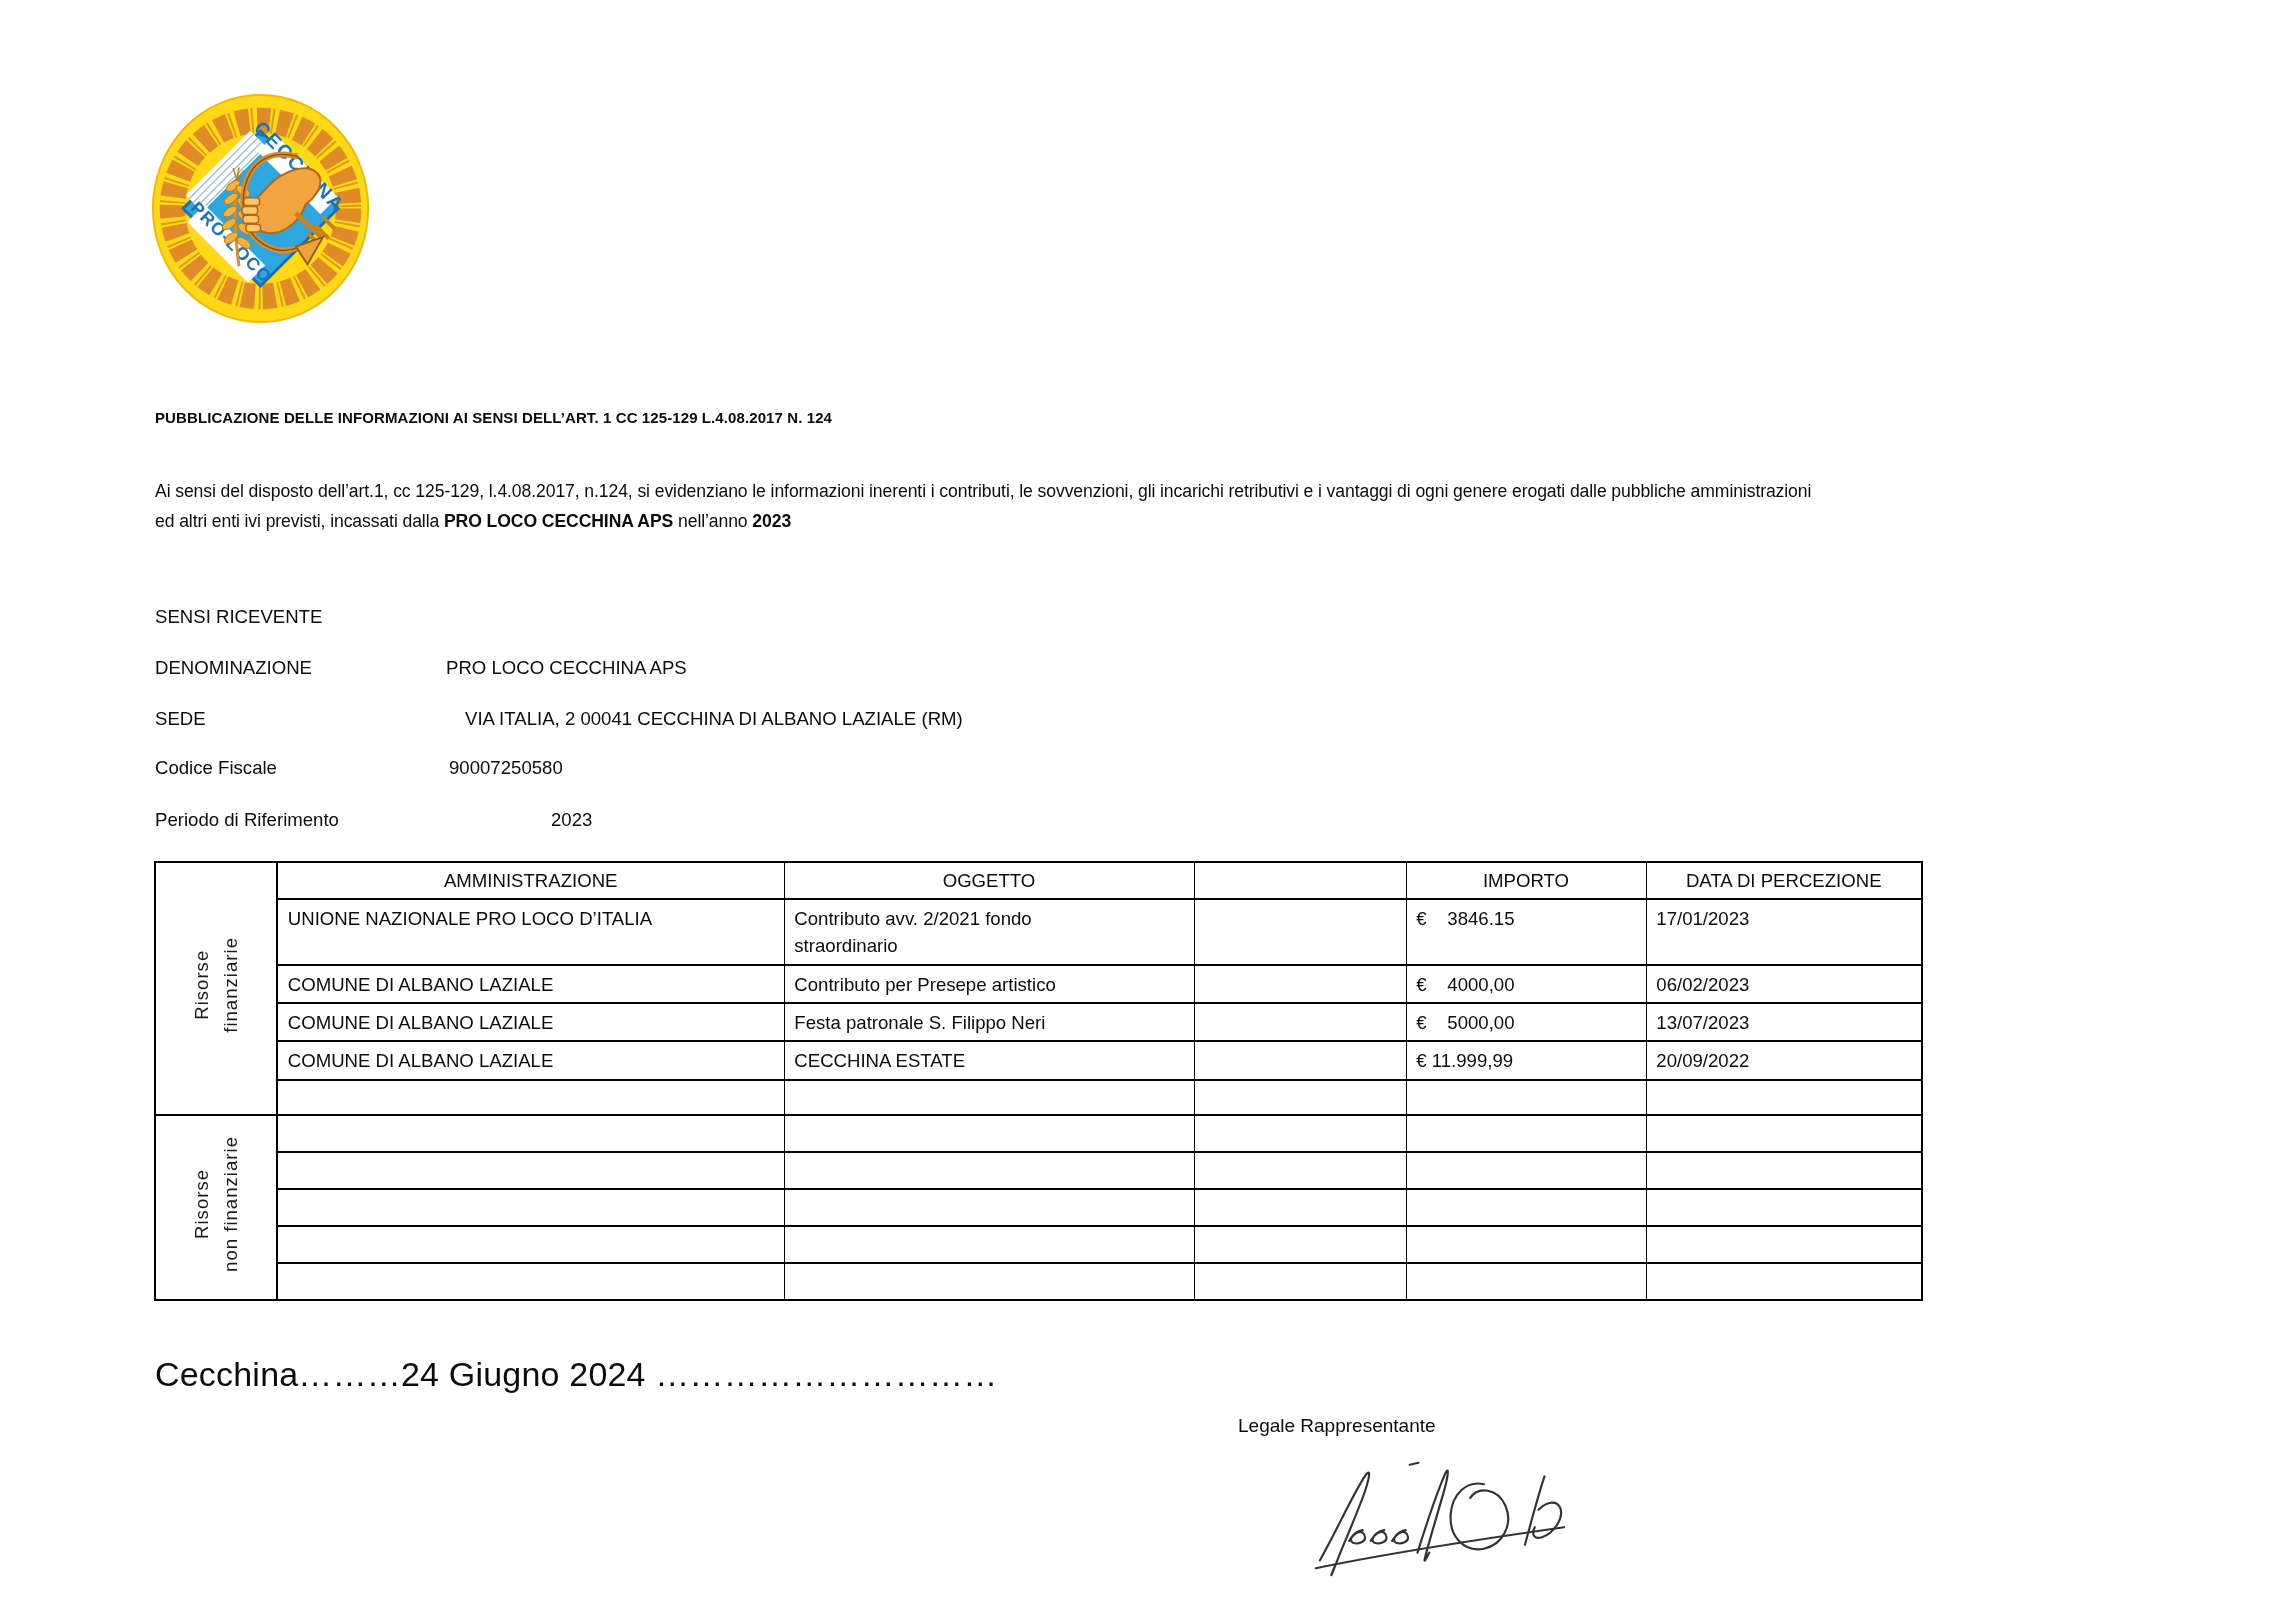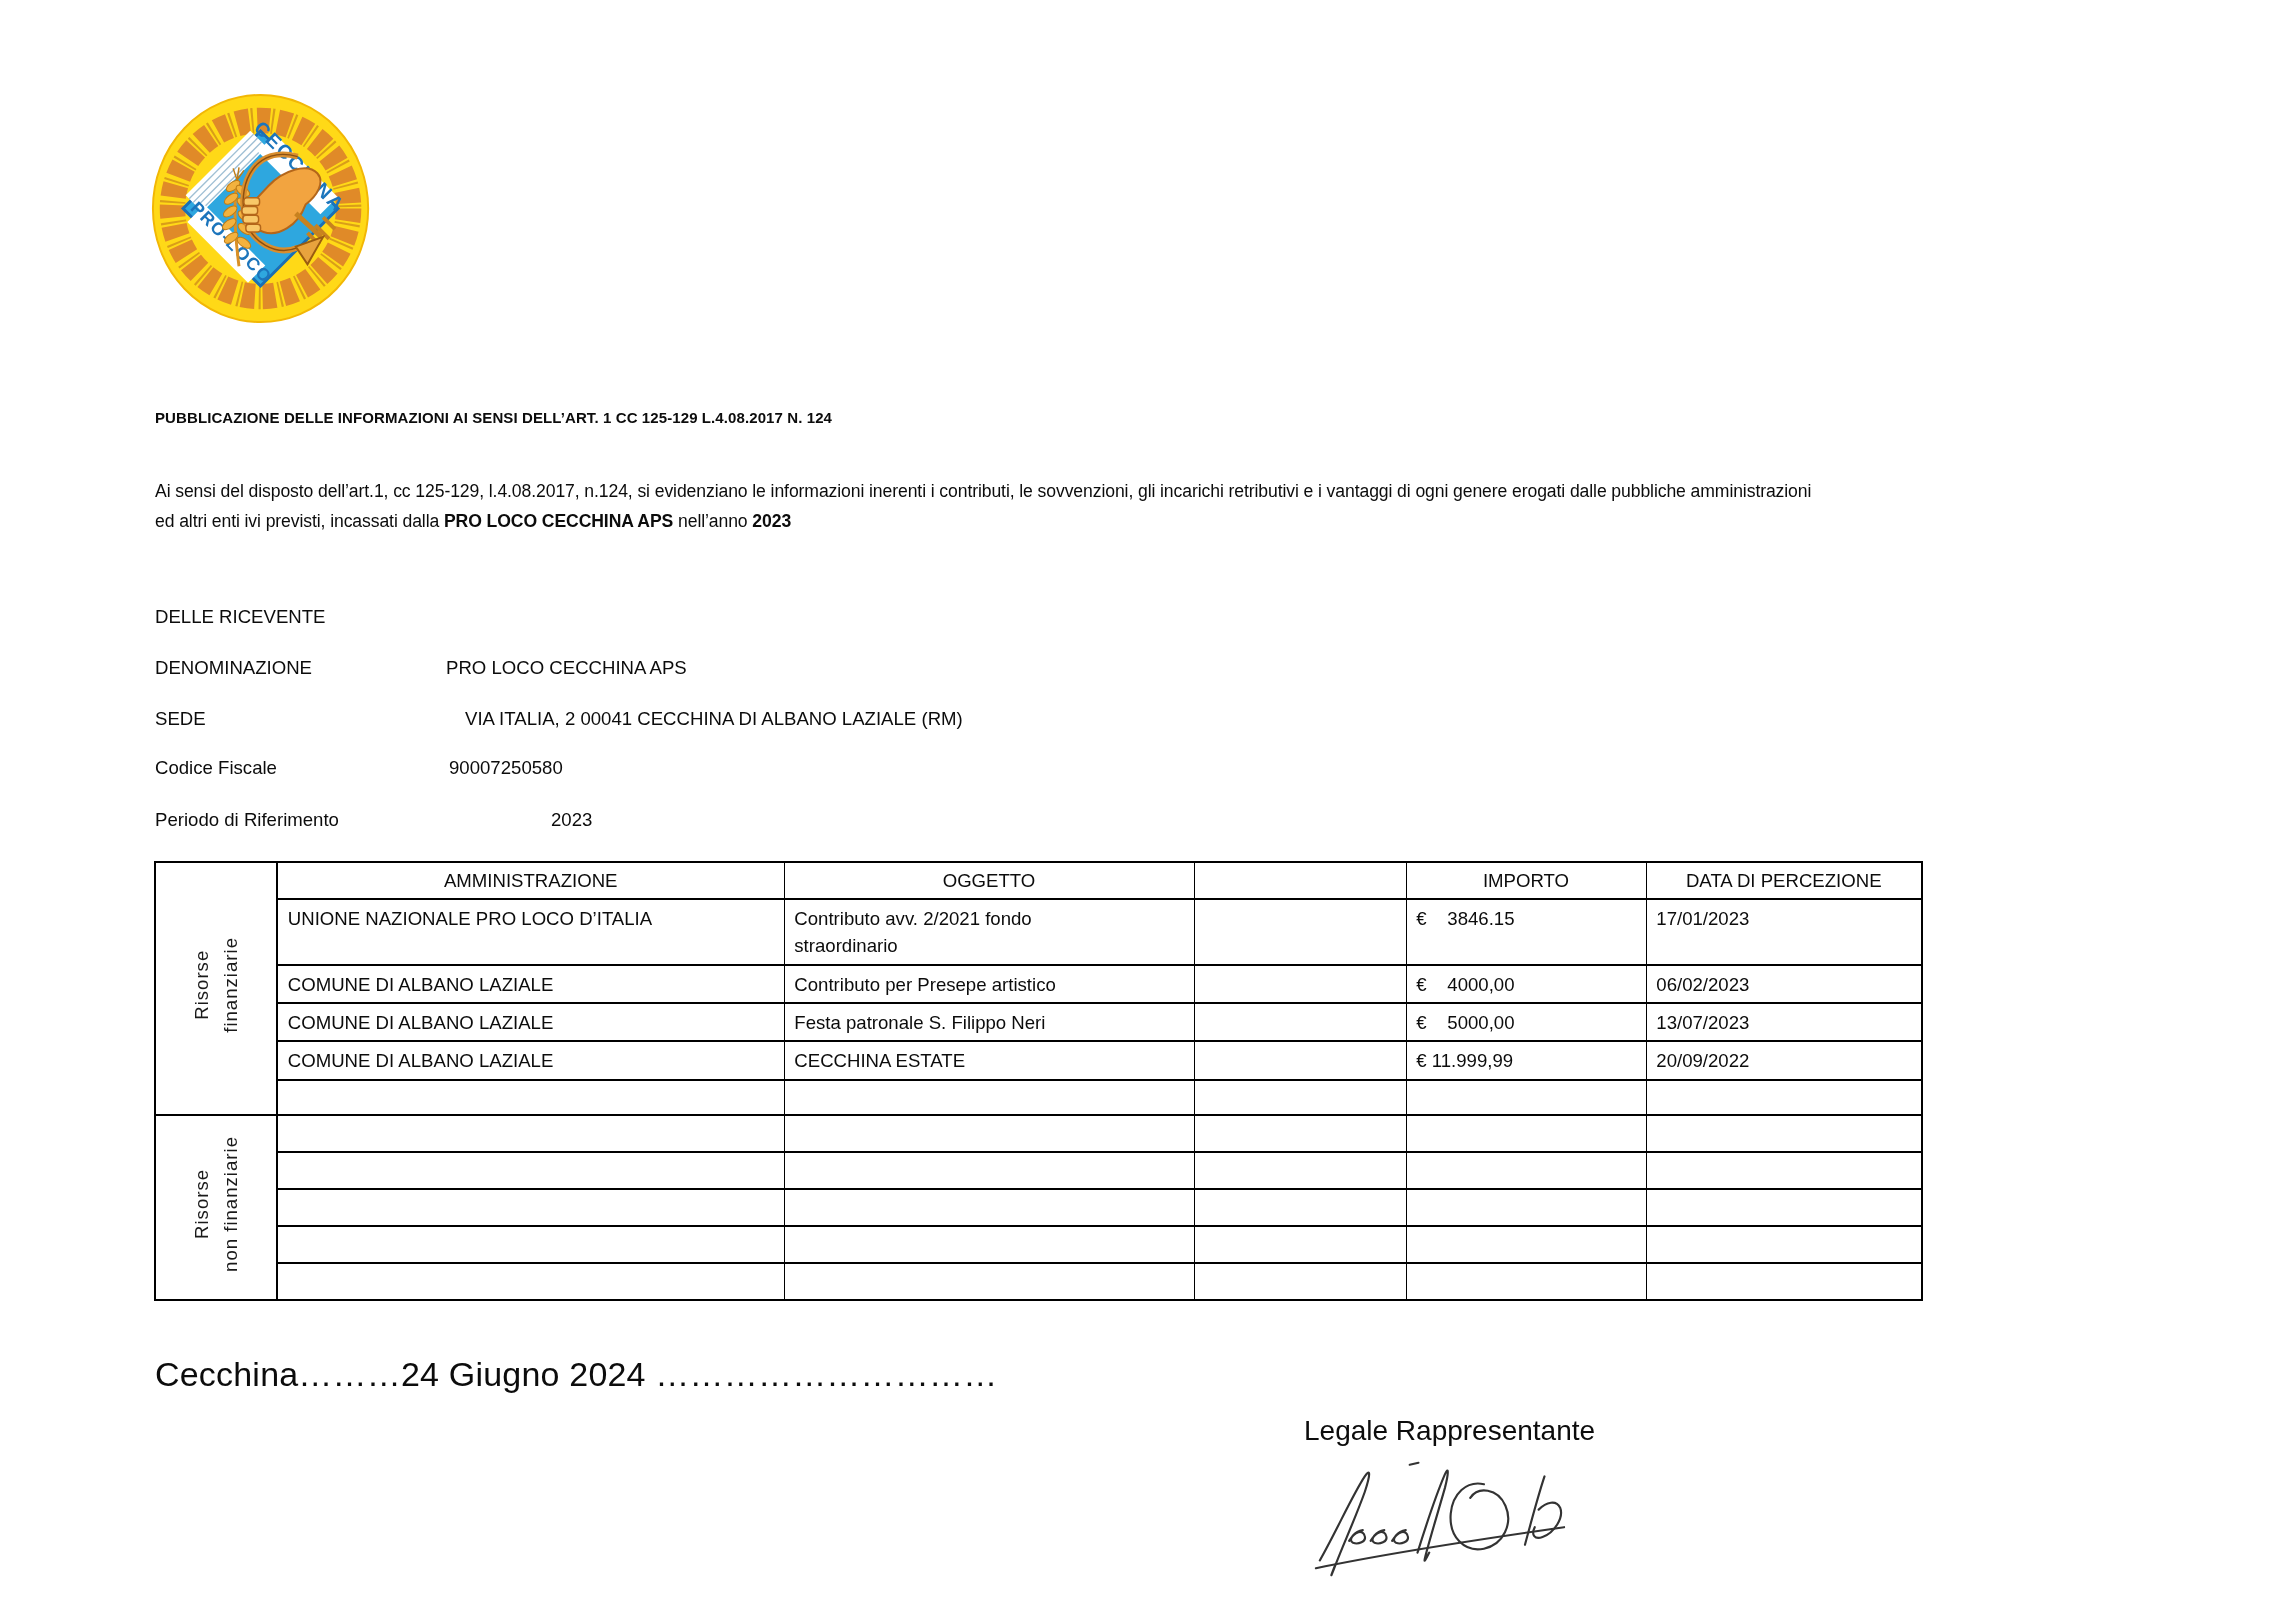--- a/index.html
+++ b/index.html
@@ -47,21 +47,21 @@
     display:inline-block;font-size:18.6px;letter-spacing:1px;line-height:29px;color:#1a1a1a;
   }
   .vlabel span{display:block;}
   .amount{white-space:pre;}
   .wrap-narrow{width:306px;}
   tr.h-header{height:37px;} tr.h-tall{height:63px;} tr.h-std{height:37px;}
   tr.h-r4{height:39px;} tr.h-empty1{height:35px;} tr.h-nf{height:37px;}
 
   
   #place-date{left:155px;top:1355px;font-size:34px;letter-spacing:0.2px;}
-  #legal-rep{left:1304px;top:1415px;font-size:28px;}
+  #legal-rep{left:1238px;top:1415px;font-size:19px;}
   #signature{left:1292px;top:1451px;width:294px;height:127px;}
 </style>
 </head>
 <body>
 
 <div class="abs" id="logo">
   <svg width="227" height="241" viewBox="0 0 232 246">
 
     <ellipse cx="114" cy="123" rx="110" ry="116" fill="#FFD917"></ellipse>
     <ellipse cx="114" cy="123" rx="110" ry="116" fill="none" stroke="#F2B705" stroke-width="2"></ellipse>
@@ -117,21 +117,21 @@
 
 <div class="abs" id="doc-title">PUBBLICAZIONE DELLE INFORMAZIONI AI SENSI DELL’ART. 1 CC 125-129 L.4.08.2017 N. 124</div>
 
 <div class="abs" id="intro">
   <div style="white-space:nowrap;">Ai sensi del disposto dell’art.1, cc 125-129, l.4.08.2017, n.124, si evidenziano le informazioni inerenti i contributi, le sovvenzioni, gli incarichi retributivi e i vantaggi di ogni genere erogati dalle pubbliche amministrazioni</div>
   <div style="white-space:nowrap;">
     <span>ed altri enti ivi previsti, incassati dalla </span><span class="b">PRO LOCO CECCHINA APS</span><span> nell’anno </span><span class="b">2023</span>
   </div>
 </div>
 
-<div class="abs fieldrow" style="top:606px;">DELLE RICEVENTE</div>
+<div class="abs fieldrow" style="top:606px;">SENSI RICEVENTE</div>
 
 <div class="abs fieldrow" style="top:657px;">
   <span>DENOMINAZIONE</span>
   <span class="val" style="left:291px;">PRO LOCO CECCHINA APS</span>
 </div>
 <div class="abs fieldrow" style="top:708px;">
   <span>SEDE</span>
   <span class="val" style="left:310px;">VIA ITALIA, 2 00041 CECCHINA DI ALBANO LAZIALE (RM)</span>
 </div>
 <div class="abs fieldrow" style="top:757px;">

